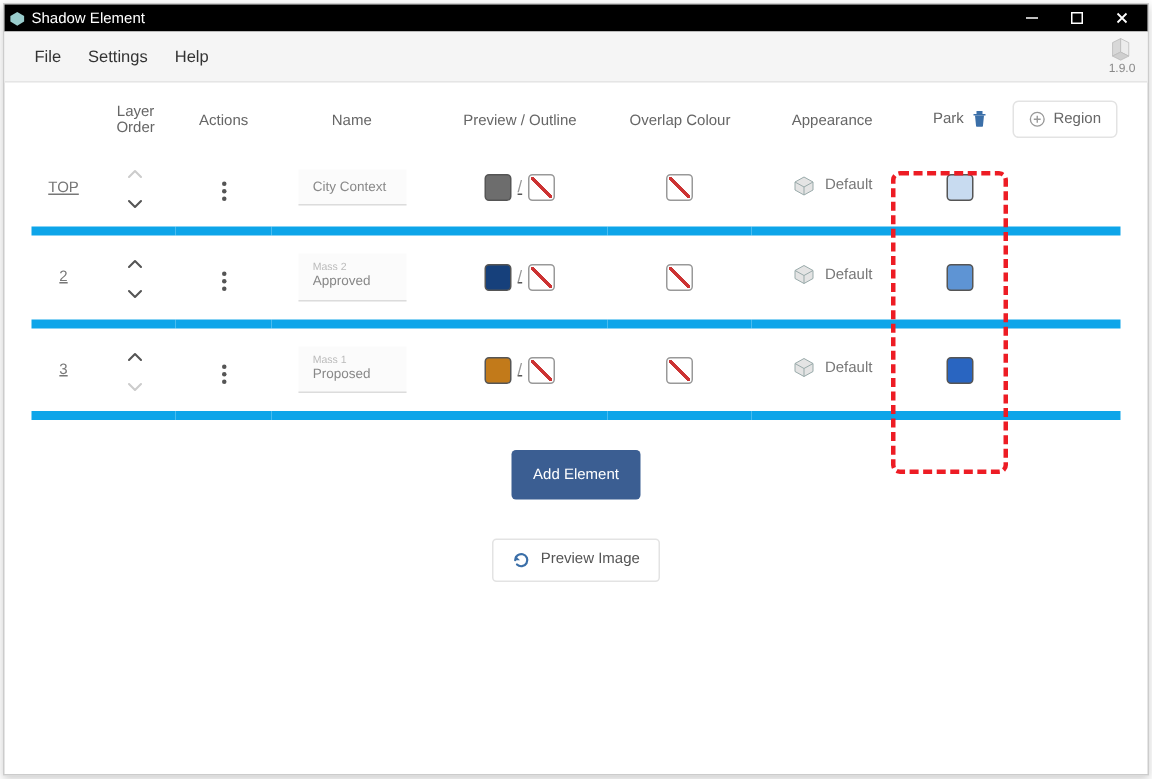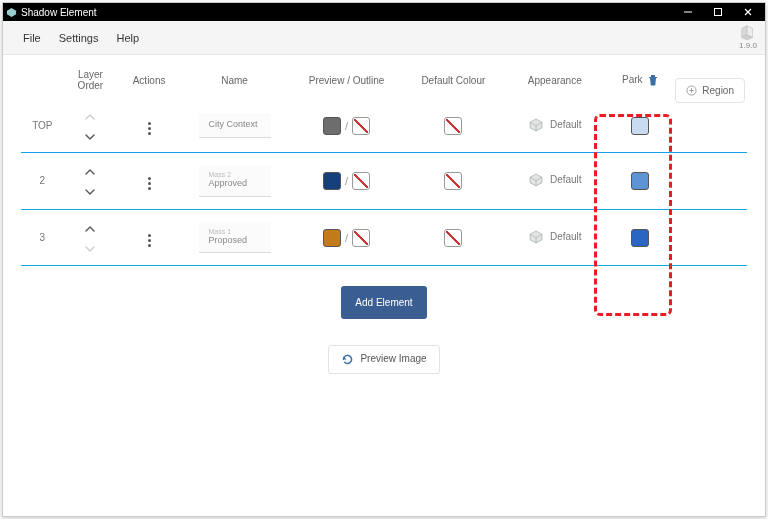--- a/index.html
+++ b/index.html
@@ -81,22 +81,23 @@
     padding: 8px 4px;
     color: #666;
     font-size: 10px;
   }
   table.layers th.park {
     position: relative; text-align: center;
   }
   table.layers td {
     text-align: center;
     padding: 12px 4px;
-    border-bottom: 1px solid #0ea5e9;
+    border-bottom: 6px solid #0ea5e9;
     vertical-align: middle;
+    text-decoration: underline;
   }
   .order-cell { width: 50px; }
   .order-stack { display: inline-flex; flex-direction: column; gap: 14px; align-items: center; }
   .chev { width: 10px; height: 6px; display: inline-block; }
   .chev svg { display: block; }
   .actions-cell { width: 60px; }
   .kebab { display: inline-flex; flex-direction: column; gap: 2px; }
   .kebab span { width: 3px; height: 3px; background: #555; border-radius: 50%; }
   .name-cell { width: 100px; }
   .name-input {
@@ -131,21 +132,21 @@
     position: absolute;
     left: 1px; top: 1px; right: 1px; bottom: 1px;
     background: linear-gradient(to top right, transparent 45%, #c33 45%, #c33 55%, transparent 55%);
   }
   .slash-sep { margin: 0 4px; color: #999; font-size: 11px; vertical-align: middle; }
   .overlap-cell { width: 90px; }
   .appearance-cell { width: 100px; }
   .appearance-inner { display: inline-flex; align-items: center; gap: 6px; color: #777; font-size: 10px; }
   .park-cell { width: 60px; }
   .row-idx { width: 40px; font-size: 10px; color: #777; }
-  .region-btn-wrap { position: absolute; right: 20px; top: 23px; }
+  .region-btn-wrap { position: absolute; right: 20px; top: 12px; }
   .region-btn {
     border: 1px solid #e3e3e3;
     background: #fff;
     border-radius: 4px;
     padding: 6px 10px;
     font-size: 10px;
     color: #666;
     display: inline-flex; align-items: center; gap: 5px;
   }
   .add-btn {
@@ -244,21 +245,21 @@
       </div>
 
       <table class="layers">
         <thead>
           <tr>
             <th class="row-idx"></th>
             <th>Layer Order</th>
             <th>Actions</th>
             <th>Name</th>
             <th>Preview / Outline</th>
-            <th>Default Colour</th>
+            <th>Overlap Colour</th>
             <th>Appearance</th>
             <th class="park">
               <span>Park</span>
               <span class="park-del trash">
                 <svg width="10" height="11" viewBox="0 0 10 11">
                   <path fill="#3b6fa8" d="M1 2 h8 v1 h-8z M3 0 h4 v2 h-4z"></path>
                   <path fill="#3b6fa8" d="M2 3 h6 l-0.7 7 a0.5 0.5 0 0 1 -0.5 0.5 h-3.6 a0.5 0.5 0 0 1 -0.5 -0.5 z"></path>
                 </svg>
               </span>
             </th>

